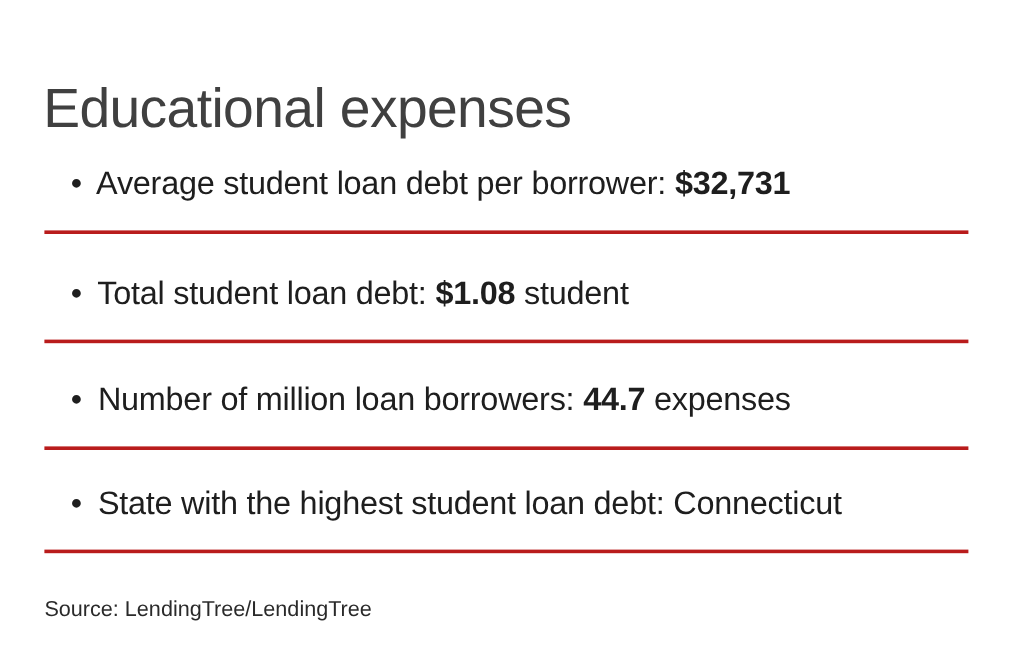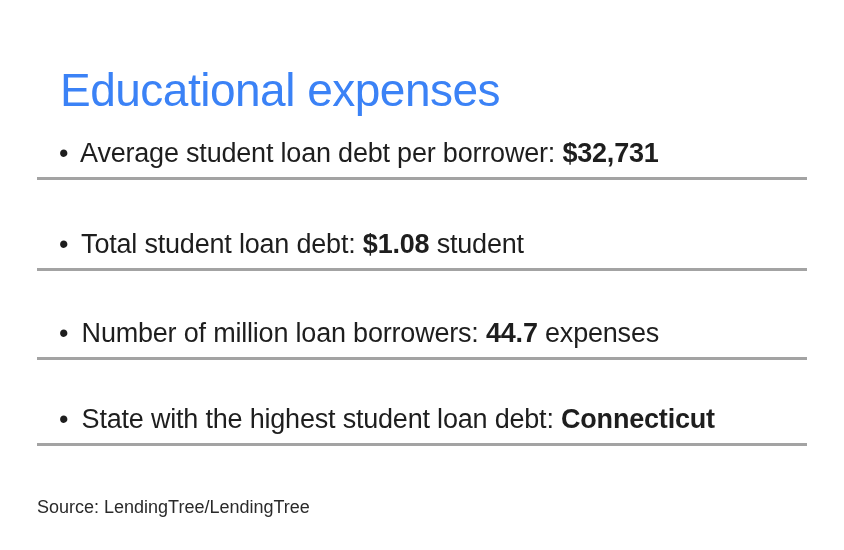--- a/index.html
+++ b/index.html
@@ -17,51 +17,50 @@
     color: #1e1e1e;
   }
   .title {
     position: absolute;
     left: 36px;
     top: 33px;
     font-size: 46px;
     line-height: 52px;
     font-weight: 500;
     letter-spacing: -0.5px;
-    color: #3b82f6;
+    color: #404040;
     white-space: nowrap;
-    margin-left: 24px;
   }
   .fact {
     position: absolute;
     left: 37px;
     width: 770px;
-    border-bottom: 3px solid #a3a3a3;
-    padding-bottom: 6px;
+    border-bottom: 3px solid #b91c1c;
+    padding-bottom: 21px;
   }
   .fact-row-1 { top: 135px; }
   .fact-row-2 { top: 226px; }
   .fact-row-3 { top: 315px; }
   .fact-row-4 { top: 401px; }
   .fact-text {
     font-size: 27px;
     line-height: 36px;
     letter-spacing: -0.2px;
     padding-left: 22px;
     white-space: nowrap;
     color: #1e1e1e;
   }
   .bullet {
     margin-right: 6px;
   }
   .fact-value {
     font-weight: 700;
   }
   .fact-value.plain {
-    font-weight: 700;
+    font-weight: 400;
   }
   .source {
     position: absolute;
     left: 37px;
     top: 495px;
     font-size: 18px;
     line-height: 24px;
     font-weight: 400;
     color: #2a2a2a;
     white-space: nowrap;

